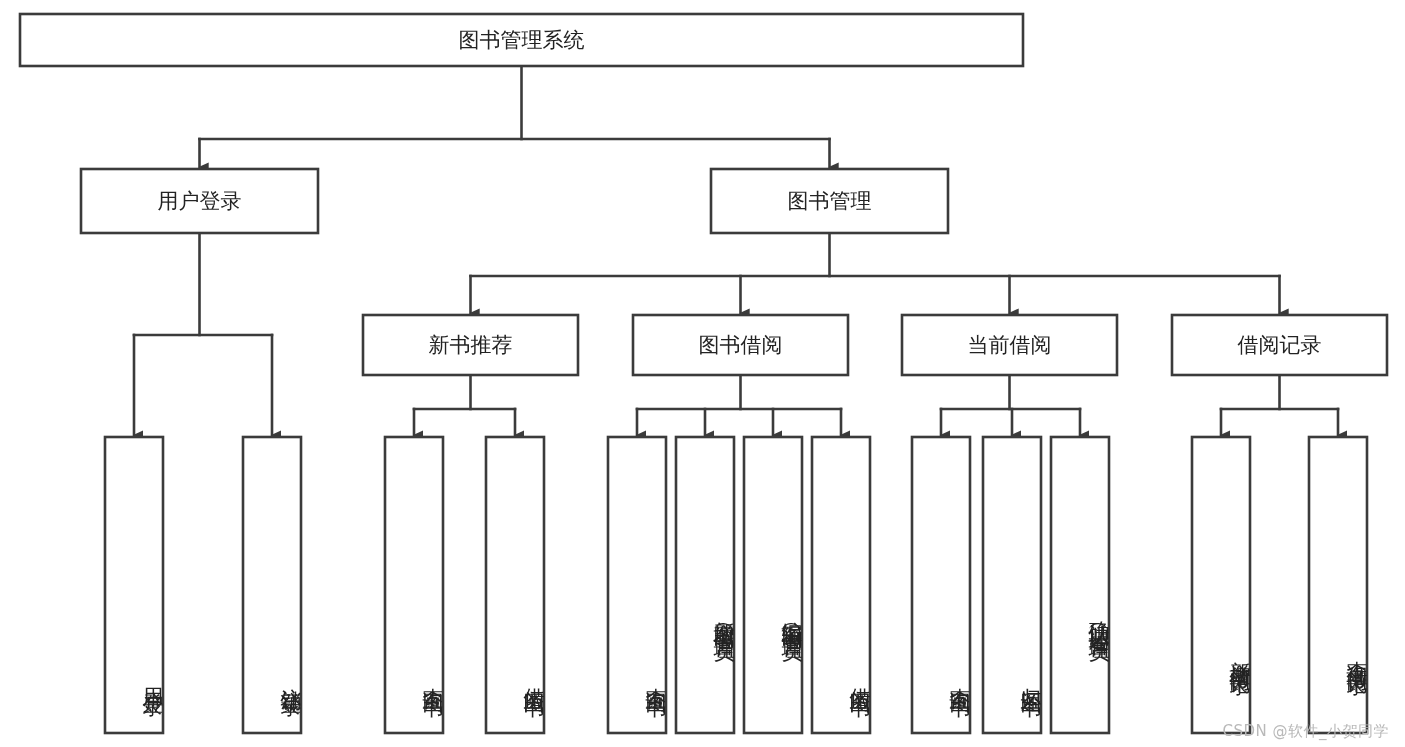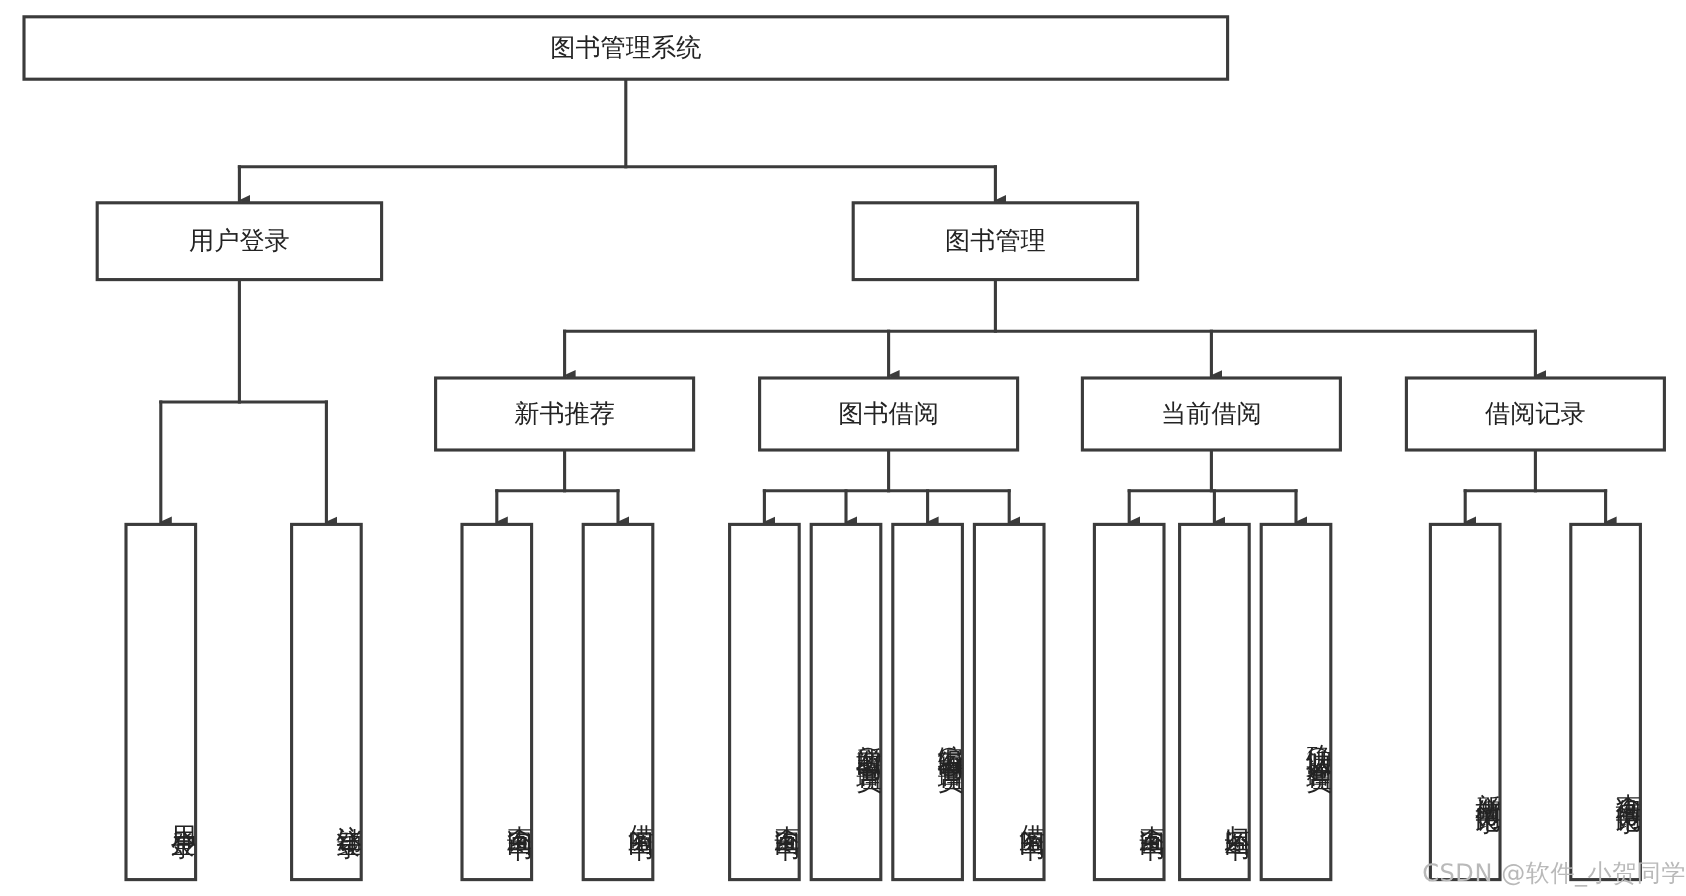--- a/index.html
+++ b/index.html
@@ -27,23 +27,23 @@
     letter-spacing:3px;
     display:flex;
     align-items:flex-start;
     justify-content:center;
     white-space:nowrap;
     pointer-events:none;
     user-select:none;
   }
   .watermark{
     position:absolute;
-    right:0;bottom:6px;
+    right:16px;bottom:6px;
     font-family:"DejaVu Sans","Liberation Sans",sans-serif;
-    font-size:20px;
+    font-size:15px;
     color:#b9b9b9;
     letter-spacing:0.5px;
     white-space:nowrap;
   }
 </style>
 </head>
 <body>
 
 <div id="stage">
   <svg id="diagram" viewBox="0 0 1405 747">

